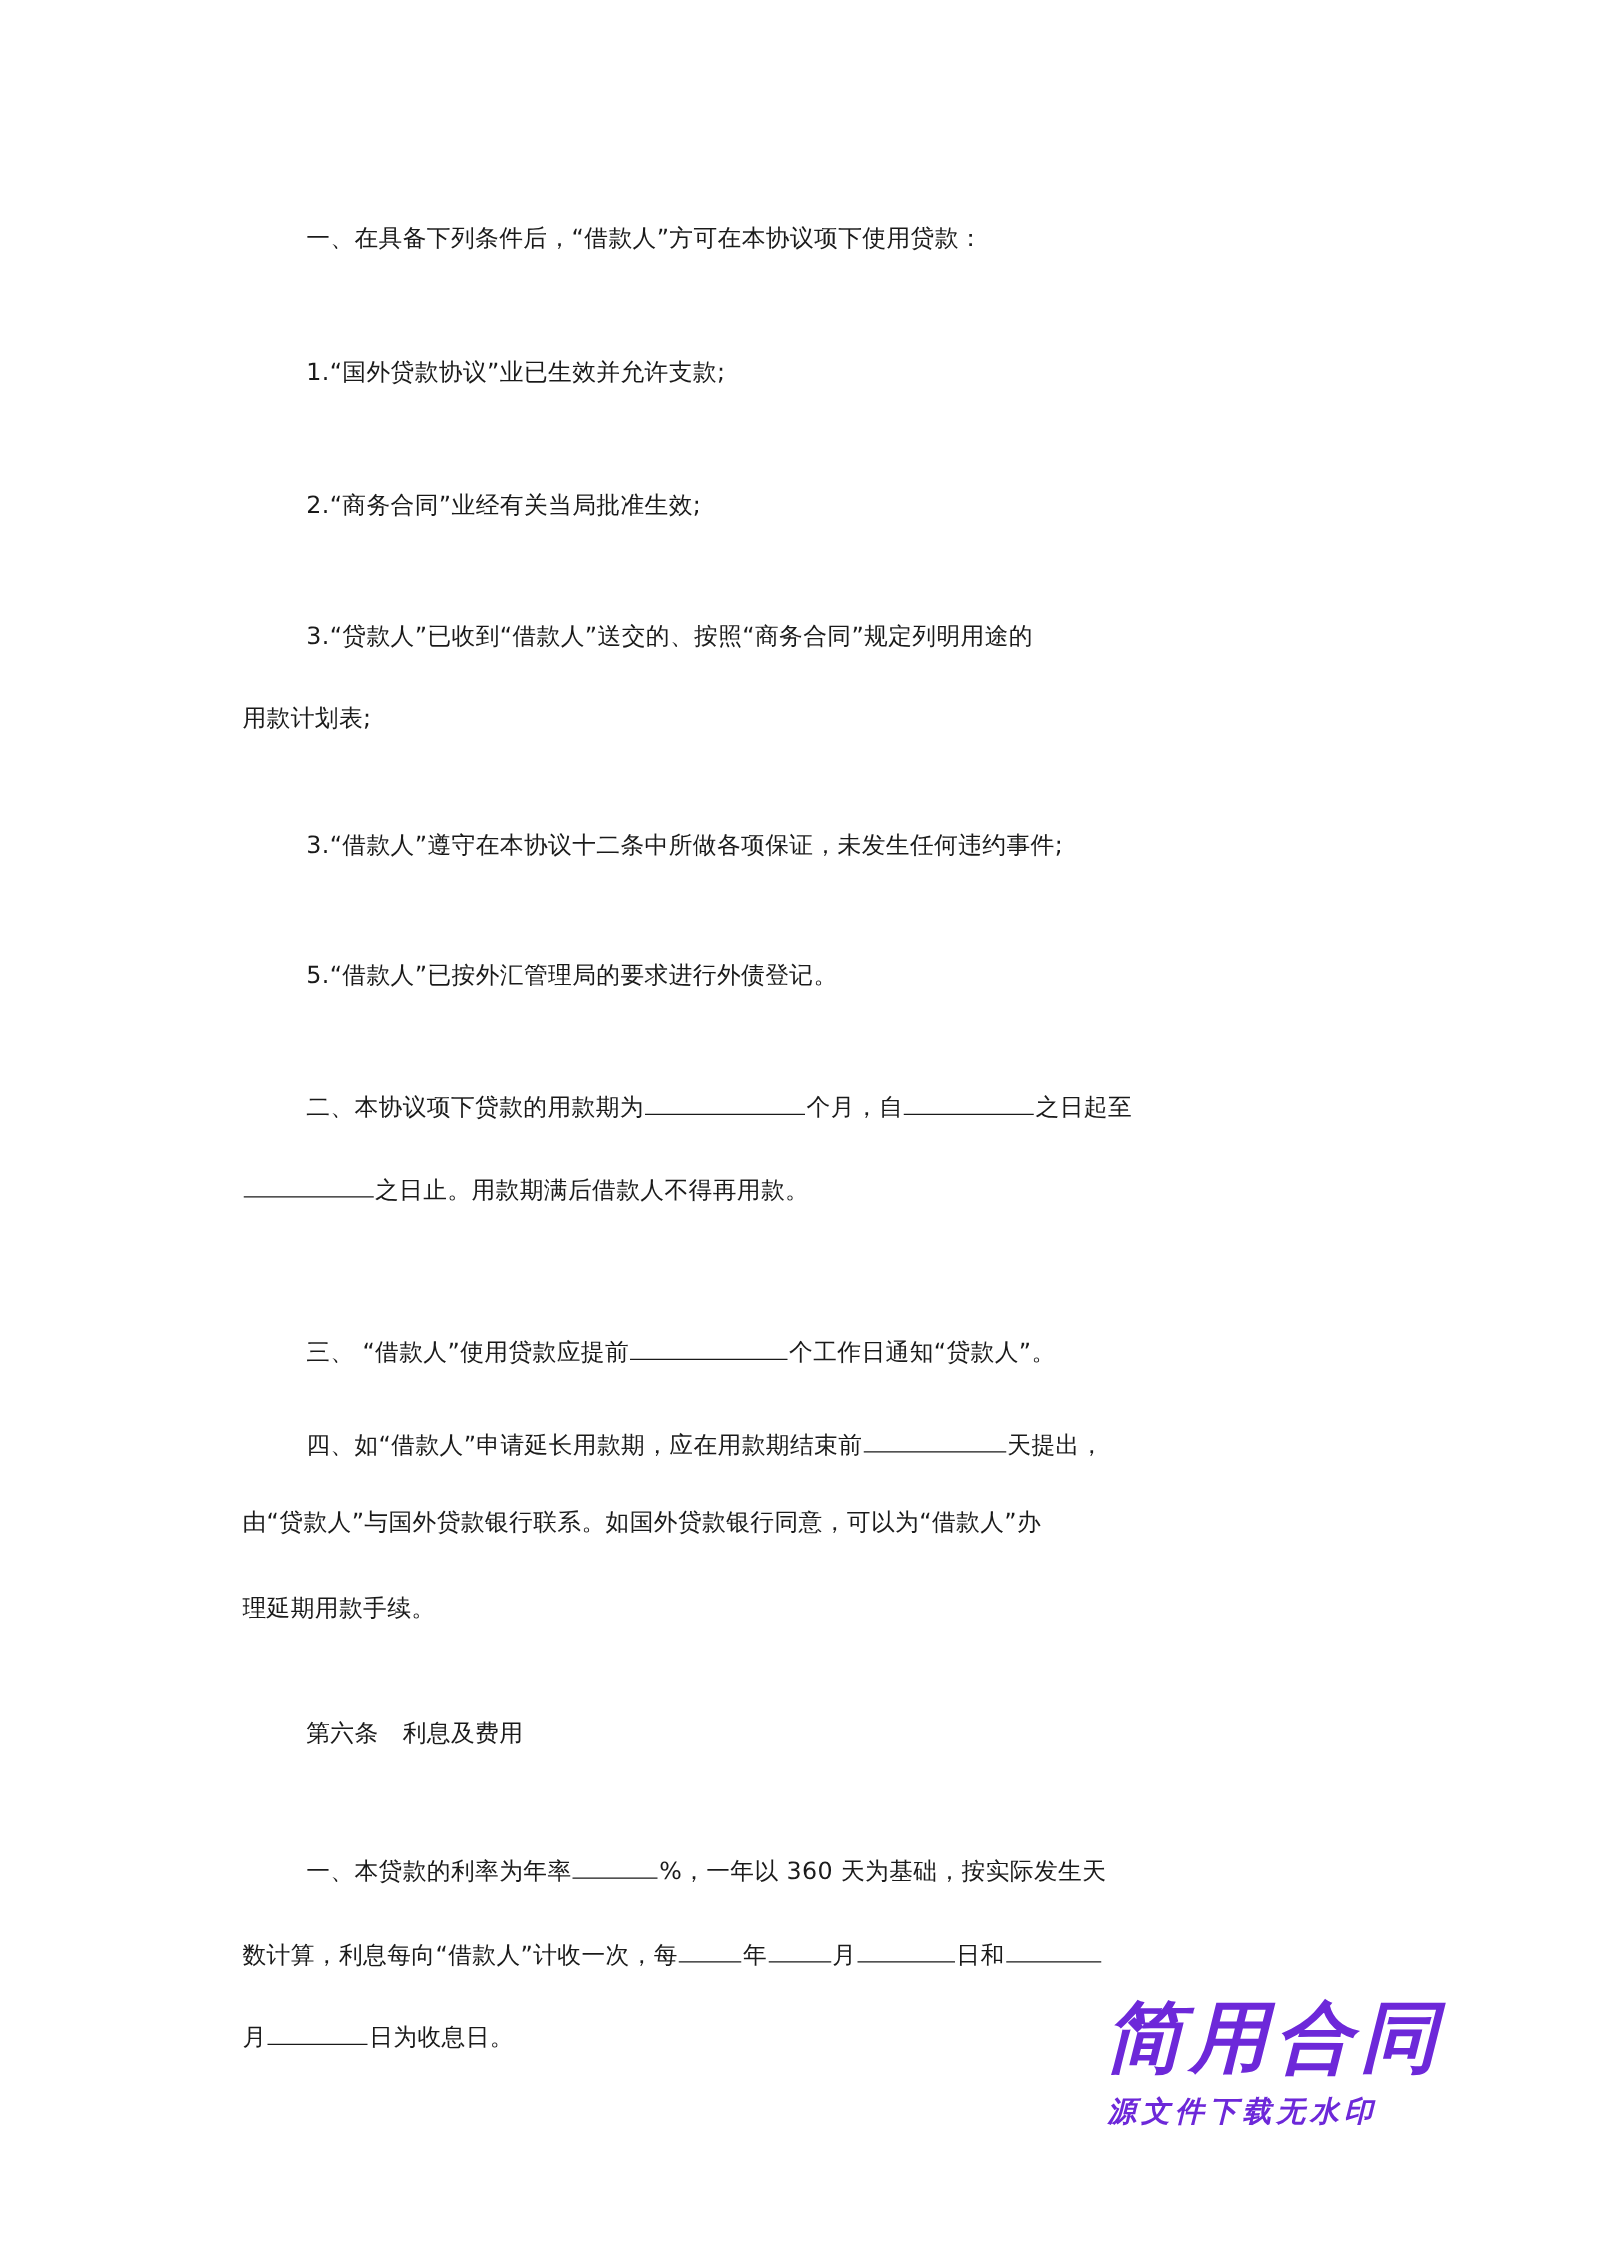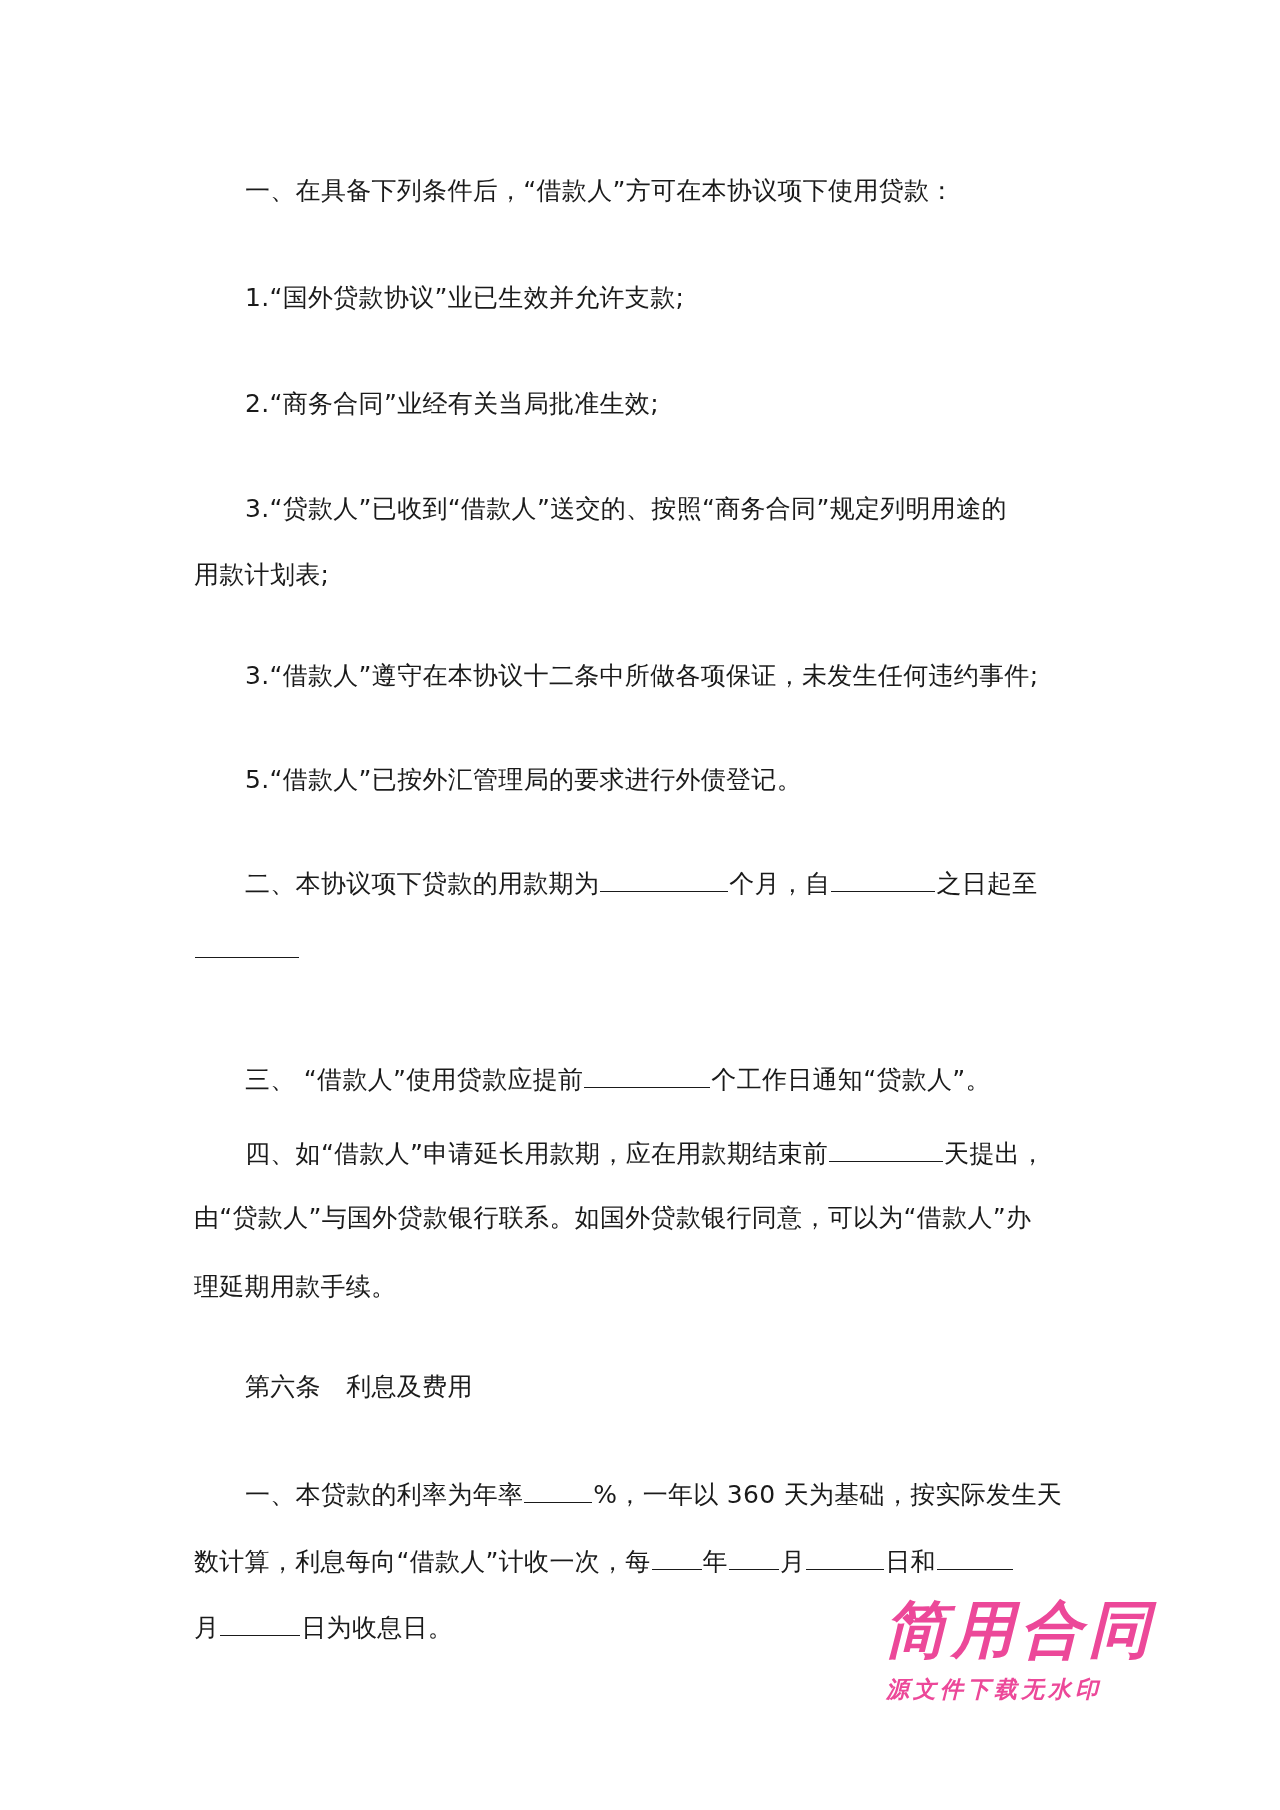--- a/index.html
+++ b/index.html
@@ -1,22 +1,22 @@
 <!DOCTYPE html>
 <html><head>
 <meta charset="utf-8">
 <style>
   html, body { margin: 0; padding: 0; background: #ffffff; }
   body { width: 1280px; height: 1810px; position: relative; overflow: hidden;
          font-family: "DejaVu Sans", "Liberation Sans", sans-serif; color: #1a1a1a; }
-  .line { position: absolute; left: 194px; font-size: 25px; line-height: 34px; height: 34px;
+  .line { position: absolute; left: 194px; font-size: 19px; line-height: 34px; height: 34px;
           white-space: nowrap; letter-spacing: 0.3px; }
   .indent { left: 245px; }
   .blank { display: inline-block; border-bottom: 1.5px solid #1a1a1a; height: 26px; vertical-align: baseline; margin: 0 1px; }
-  .wm { position: absolute; color: #ec4899; font-weight: bold; font-style: italic;
+  .wm { position: absolute; color: #6d28d9; font-weight: bold; font-style: italic;
         font-family: "DejaVu Sans", sans-serif; white-space: nowrap; }
   .wm-title { left: 884px; top: 1588px; font-size: 62px; letter-spacing: 6px; }
   .wm-sub { left: 886px; top: 1674px; font-size: 23px; letter-spacing: 4px; }
 </style>
 </head>
 <body>
 
 <div>
 
   <div class="line indent" style="top:174px">一、在具备下列条件后，“借款人”方可在本协议项下使用贷款：</div>
@@ -25,21 +25,21 @@
   <div class="line indent" style="top:387px">2.“商务合同”业经有关当局批准生效;</div>
   <div class="line indent" style="top:492px">3.“贷款人”已收到“借款人”送交的、按照“商务合同”规定列明用途的</div>
   <div class="line" style="top:558px">用款计划表;</div>
   <div class="line indent" style="top:659px">3.“借款人”遵守在本协议十二条中所做各项保证，未发生任何违约事件;</div>
   <div class="line indent" style="top:763px">5.“借款人”已按外汇管理局的要求进行外债登记。</div>
 
   <div class="line indent" style="top:865px">
     <span>二、本协议项下贷款的用款期为</span><span class="blank" style="width:128px"></span><span>个月，自</span><span class="blank" style="width:104px"></span><span>之日起至</span>
   </div>
   <div class="line" style="top:931px">
-    <span class="blank" style="width:104px"></span>
+    <span class="blank" style="width:104px"></span><span>之日止。用款期满后借款人不得再用款。</span>
   </div>
 
   <div class="line indent" style="top:1061px">
     <span>三、 “借款人”使用贷款应提前</span><span class="blank" style="width:126px"></span><span>个工作日通知“贷款人”。</span>
   </div>
 
   <div class="line indent" style="top:1135px">
     <span>四、如“借款人”申请延长用款期，应在用款期结束前</span><span class="blank" style="width:114px"></span><span>天提出，</span>
   </div>
   <div class="line" style="top:1201px">由“贷款人”与国外贷款银行联系。如国外贷款银行同意，可以为“借款人”办</div>

